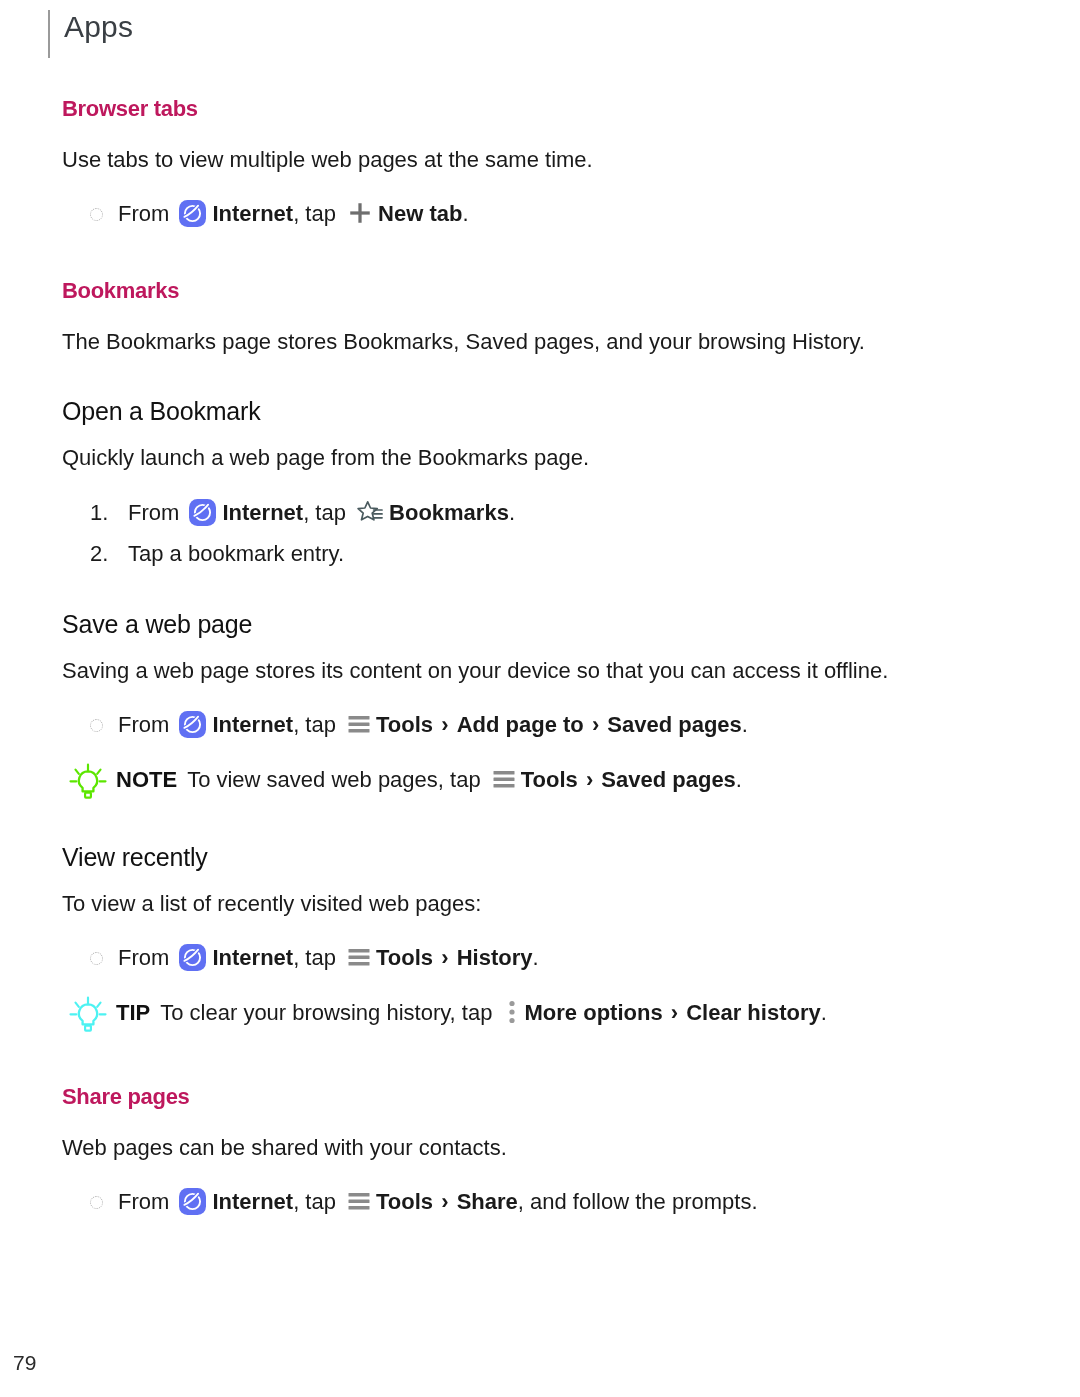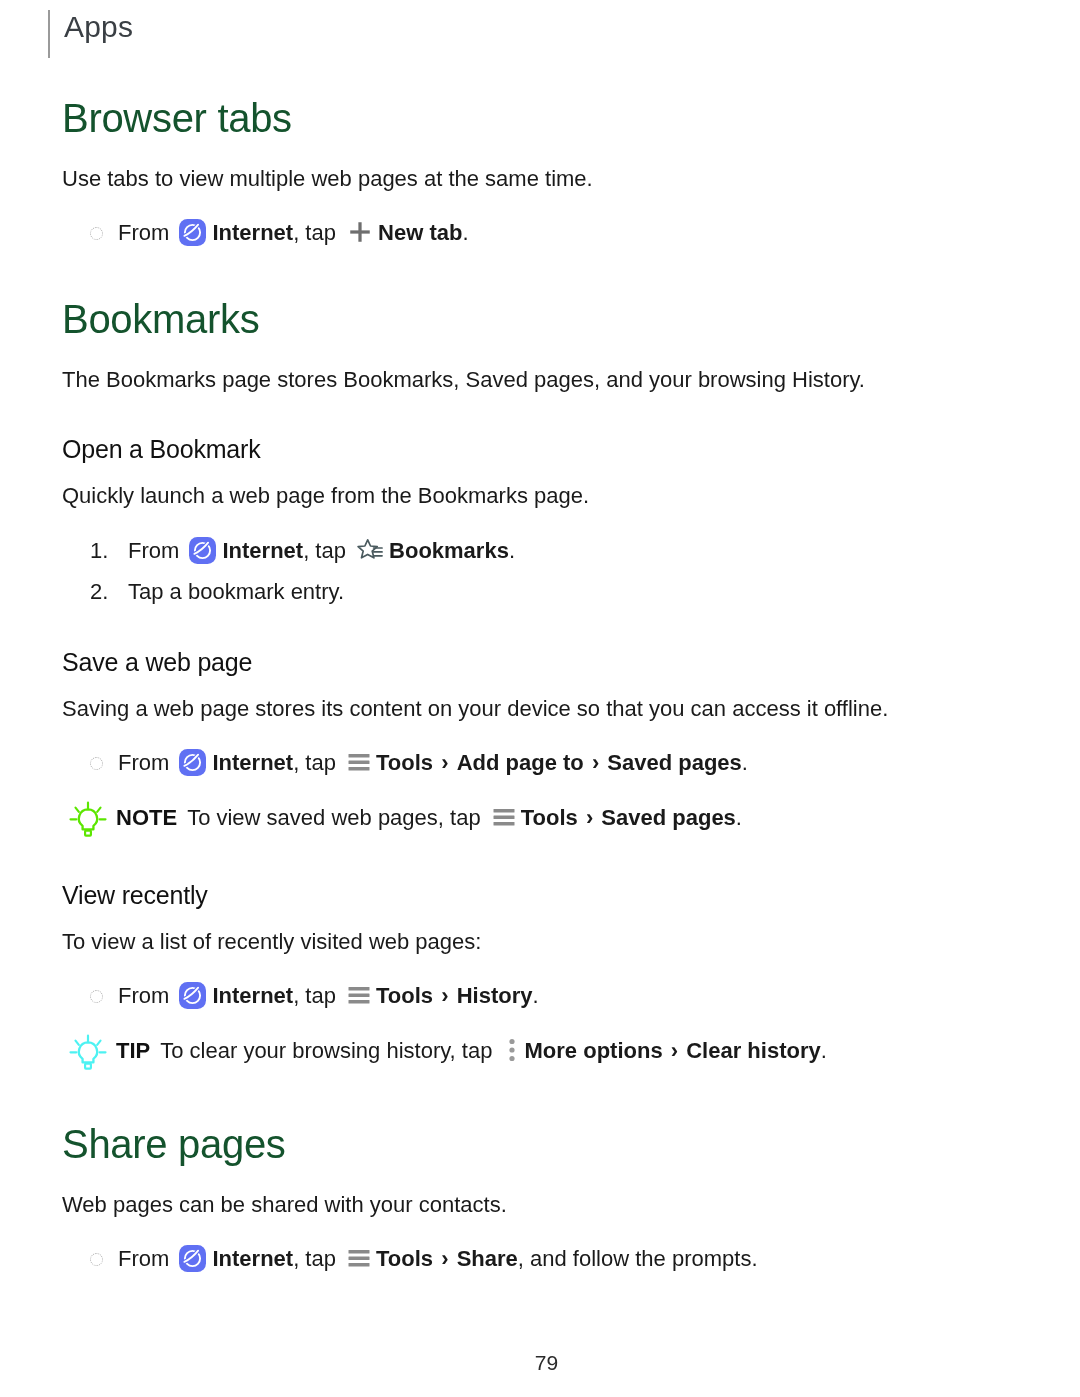--- a/index.html
+++ b/index.html
@@ -39,23 +39,23 @@
 
   
   .content {
     position: absolute;
     top: 96px;
     left: 62px;
     width: 960px;
   }
 
   h1.section-title {
-    font-size: 40px;
-    font-weight: 400;
-    color: #14532d;
+    font-size: 22px;
+    font-weight: 700;
+    color: #be185d;
     margin: 0 0 22px 0;
     letter-spacing: -0.3px;
   }
   h1.section-title.spaced { margin-top: 48px; }
 
   h2.sub-title {
     font-size: 25px;
     font-weight: 400;
     color: #111111;
     margin: 40px 0 16px 0;
@@ -154,21 +154,20 @@
     color: #111;
     white-space: nowrap;
   }
   .callout-body { color: #1a1a1a; }
 
   
   .page-number {
     position: absolute;
     bottom: 22px;
     left: 13px; right: 0;
-    text-align: center;
     font-size: 21px;
     color: #2b2b2b;
   }
 </style>
 </head>
 <body>
 
 <div class="page-header">
   <div class="header-rule"></div>
   <div class="header-title">Apps</div>

